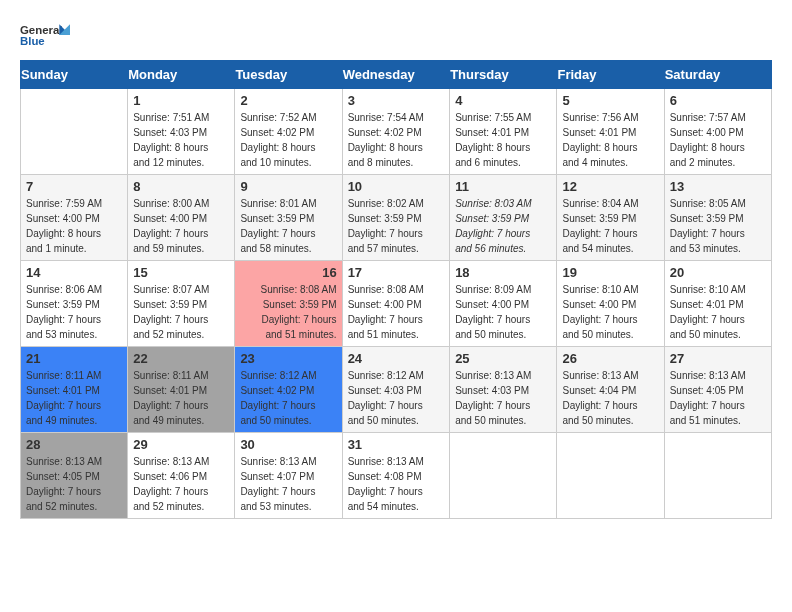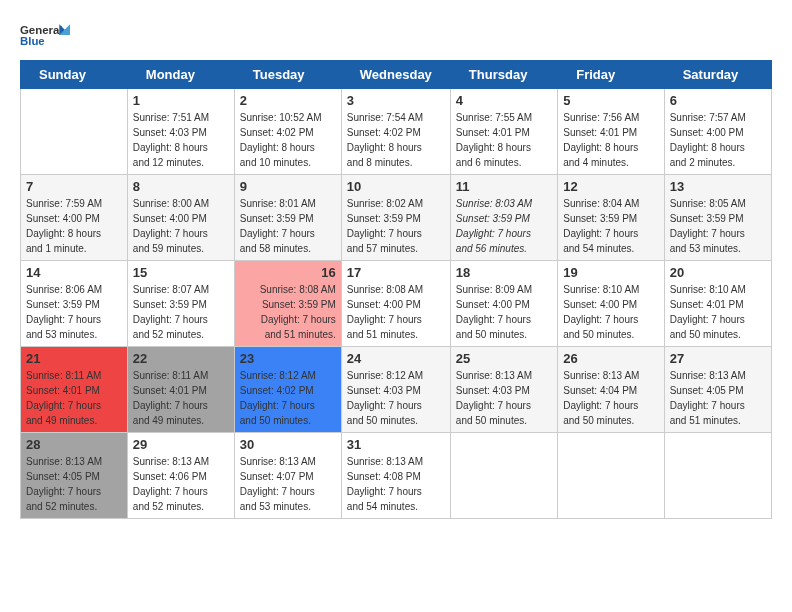--- a/index.html
+++ b/index.html
@@ -39,21 +39,21 @@
     }
     .calendar {
       width: 100%;
       border-collapse: collapse;
       font-size: 11px;
     }
     .calendar th {
       background: #1a5fa8;
       color: #fff;
       text-align: left;
-      padding: 6px 18px;
+      padding: 6px 0;
       font-size: 13px;
       border: 1px solid #1a5fa8;
     }
     .calendar td {
       border: 1px solid #ccc;
       vertical-align: top;
       padding: 4px 5px;
       width: 108px;
       min-height: 80px;
       color: #333;
@@ -115,21 +115,21 @@
         <td class="empty-cell"></td>
         <td style="background: rgb(255, 255, 255);">
           <span class="day-number">1</span>
           <div class="day-info" style="white-space: pre-line;">Sunrise: 7:51 AM
 Sunset: 4:03 PM
 Daylight: 8 hours
 and 12 minutes.</div>
         </td>
         <td style="background: rgb(255, 255, 255);">
           <span class="day-number">2</span>
-          <div class="day-info" style="white-space: pre-line;">Sunrise: 10:52 AM
+          <div class="day-info" style="white-space: pre-line;">Sunrise: 7:52 AM
 Sunset: 4:02 PM
 Daylight: 8 hours
 and 10 minutes.</div>
         </td>
         <td style="background: rgb(255, 255, 255);">
           <span class="day-number">3</span>
           <div class="day-info" style="white-space: pre-line;">Sunrise: 7:54 AM
 Sunset: 4:02 PM
 Daylight: 8 hours
 and 8 minutes.</div>
@@ -252,21 +252,21 @@
         </td>
         <td style="background: rgb(255, 255, 255);">
           <span class="day-number">20</span>
           <div class="day-info" style="white-space: pre-line;">Sunrise: 8:10 AM
 Sunset: 4:01 PM
 Daylight: 7 hours
 and 50 minutes.</div>
         </td>
       </tr>
       <tr>
-        <td style="background: #ef4444; margin-left: 20px;">
+        <td style="background: #3b82f6; margin-left: 20px;">
           <span class="day-number">21</span>
           <div class="day-info" style="white-space: pre-line;">Sunrise: 8:11 AM
 Sunset: 4:01 PM
 Daylight: 7 hours
 and 49 minutes.</div>
         </td>
         <td style="background: #a3a3a3;">
           <span class="day-number">22</span>
           <div class="day-info" style="white-space: pre-line;">Sunrise: 8:11 AM
 Sunset: 4:01 PM

